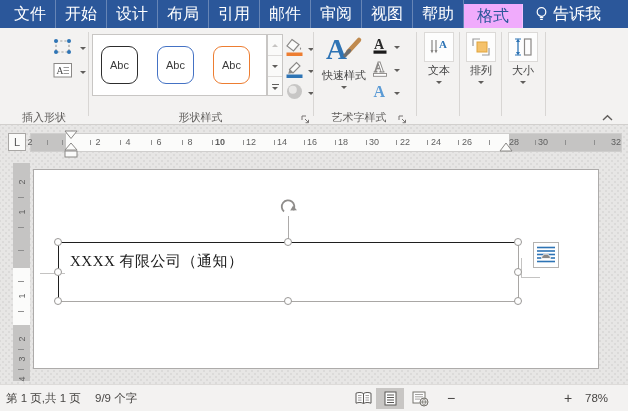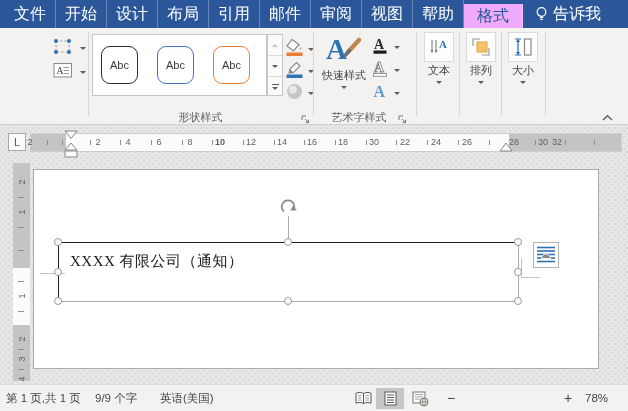--- a/index.html
+++ b/index.html
@@ -110,20 +110,21 @@
         <svg width="22" height="19" viewBox="0 0 22 19">
           <rect x="2" y="2.5" width="17.5" height="13.5" fill="#fff" stroke="#8a8886"></rect>
           <text x="4.5" y="13" font-size="9.5" fill="#444" font-family="serif">A</text>
           <line x1="11.5" y1="6.5" x2="17" y2="6.5" stroke="#9a9a9a"></line>
           <line x1="11.5" y1="9.5" x2="17" y2="9.5" stroke="#9a9a9a"></line>
           <line x1="11.5" y1="12.5" x2="17" y2="12.5" stroke="#9a9a9a"></line>
         </svg>
       </span>
       <span class="darr" style="margin-left:6px"></span>
     </div>
+    <div class="glabel" style="left:0;width:88px">插入形状</div>
     <div class="vsep" style="left:88px"></div>
 
     <div id="gallery">
       <div id="gallery-chips" style="display:flex">
           <div class="chip" style="border-color: rgb(45, 45, 45);">Abc</div>
           <div class="chip" style="border-color: rgb(68, 114, 196);">Abc</div>
           <div class="chip" style="border-color: rgb(237, 125, 49);">Abc</div>
         </div>
     </div>
     <div id="gstrip">
@@ -285,21 +286,21 @@
         <div class="rnum" style="left: 220px;">12</div>
         <div class="rnum" style="left: 251px;">14</div>
         <div class="rnum" style="left: 281px;">16</div>
         <div class="rnum" style="left: 312px;">18</div>
         <div class="rnum" style="left: 343px;">30</div>
         <div class="rnum" style="left: 374px;">22</div>
         <div class="rnum" style="left: 405px;">24</div>
         <div class="rnum" style="left: 436px;">26</div>
         <div class="rnum" style="left: 483px;">28</div>
         <div class="rnum" style="left: 512px;">30</div>
-        <div class="rnum" style="left: 526px;">32</div>
+        <div class="rnum" style="left: 543px; padding-left: 42px;">32</div>
         <div class="rtick" style="left: 16px;"></div>
         <div class="rtick" style="left: 31px;"></div>
         <div class="rtick" style="left: 59px;"></div>
         <div class="rtick" style="left: 89px;"></div>
         <div class="rtick" style="left: 120px;"></div>
         <div class="rtick" style="left: 151px;"></div>
         <div class="rtick" style="left: 181px;"></div>
         <div class="rtick" style="left: 212px;"></div>
         <div class="rtick" style="left: 243px;"></div>
         <div class="rtick" style="left: 273px;"></div>
@@ -379,21 +380,20 @@
           <line x1="1" y1="16.5" x2="19" y2="16.5"></line>
         </g>
         <path d="M5.5,13.5 a4.5,4.5 0 0 1 9,0 z" fill="#8a8886" stroke="#f3f2f1"></path>
       </svg>
     </div>
   </div>
 
   <div id="statusbar">
     <span class="sitem" style="left:6px">第 1 页,共 1 页</span>
     <span class="sitem" style="left:95px">9/9 个字</span>
-    <span class="sitem" style="left:160px">英语(美国)</span>
 
     <span class="abs" style="left:354px;top:6px">
       <svg width="19" height="15" viewBox="0 0 19 15">
         <path d="M9.5,2.5 C7.5,1.2 4.5,1.2 2,2.2 V12.2 C4.5,11.2 7.5,11.2 9.5,12.5 C11.5,11.2 14.5,11.2 17,12.2 V2.2 C14.5,1.2 11.5,1.2 9.5,2.5 Z" fill="#fdfdfd" stroke="#5a5856"></path>
         <line x1="9.5" y1="2.5" x2="9.5" y2="12.5" stroke="#5a5856"></line>
         <path d="M4,4.5 h3.5 M4,6.8 h3.5 M4,9.1 h3.5 M11.5,4.5 h3.5 M11.5,6.8 h3.5 M11.5,9.1 h3.5" stroke="#8a8886" stroke-width=".8"></path>
       </svg>
     </span>
     <span id="view-print">
       <svg width="13" height="15" viewBox="0 0 13 15">

